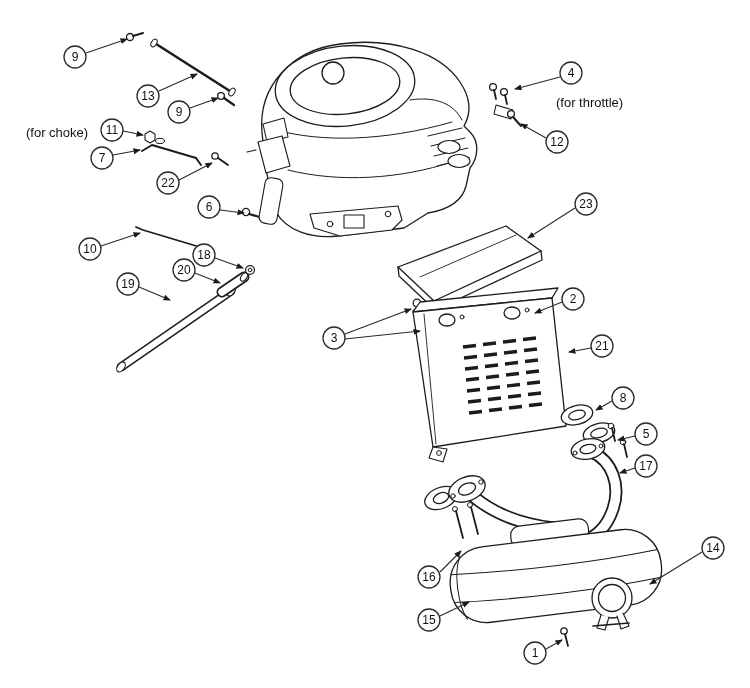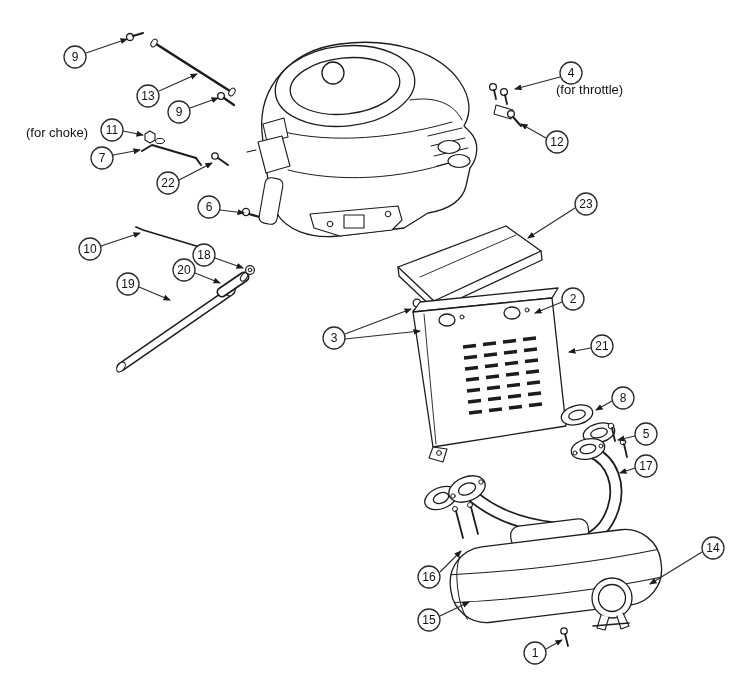--- a/index.html
+++ b/index.html
@@ -329,15 +329,15 @@
           <line x1="546" y1="138" x2="521" y2="124" class="leader" marker-end="url(#arrow)"></line>
           <circle cx="557" cy="142" r="11" class="callout-circle"></circle>
           <text x="557" y="142" class="callout-text">12</text>
         </g>
       </g>
   </svg>
 
 
   <div class="annotation" style="left:26px; top:125px;">(for choke)</div>
 
-  <div class="annotation" style="left:556px; top:82px;text-align:right;">(for throttle)</div>
+  <div class="annotation" style="left:556px; top:95px;text-align:right;">(for throttle)</div>
 
 </div>
 
 </body></html>

